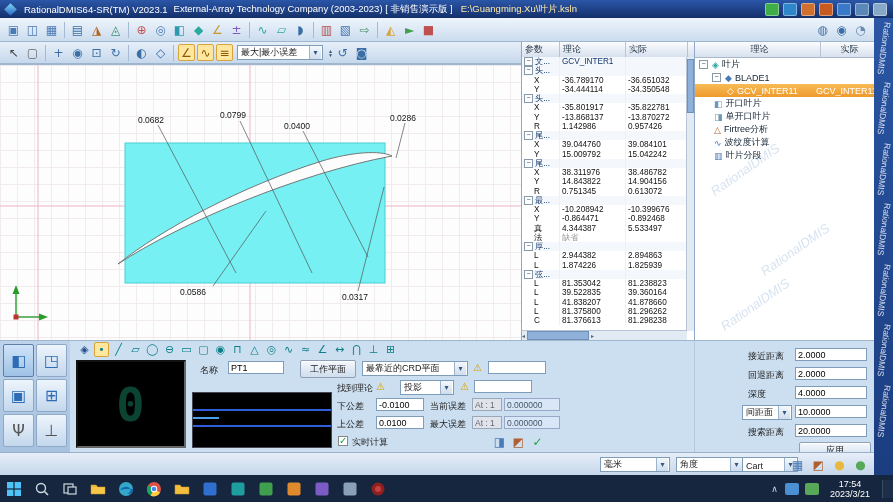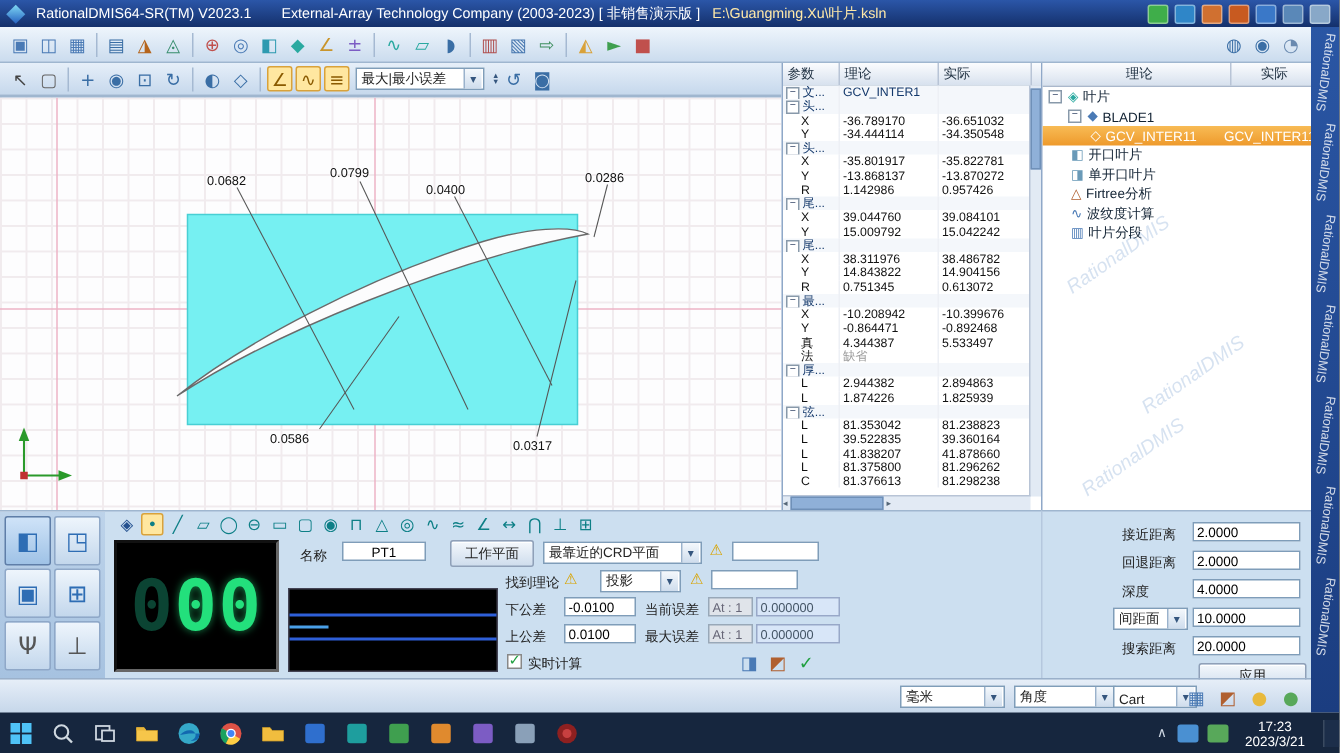--- a/index.html
+++ b/index.html
@@ -141,21 +141,21 @@
   #tray .chev{font-size:9px;margin:0 4px;color:#cfd8e4;}
 </style>
 </head>
 <body>
 
 <div id="app">
 
   <div id="titlebar">
     <span class="tb-gem"></span>
     <span>RationalDMIS64-SR(TM) V2023.1</span>
-    <span style="margin-left:20px">External-Array Technology Company (2003-2023) [ 非销售演示版 ]</span>
+    <span style="margin-left:6px">External-Array Technology Company (2003-2023) [ 非销售演示版 ]</span>
     <span class="path">E:\Guangming.Xu\叶片.ksln</span>
     <span id="tb-icons">
         <span class="tb-sq" style="background: rgb(63, 174, 74);"></span>
         <span class="tb-sq" style="background: rgb(47, 134, 200);"></span>
         <span class="tb-sq" style="background: rgb(208, 112, 48);"></span>
         <span class="tb-sq" style="background: rgb(200, 90, 32);"></span>
         <span class="tb-sq" style="background: rgb(58, 120, 200);"></span>
         <span class="tb-sq" style="background: rgb(90, 136, 184);"></span>
         <span class="tb-sq" style="background: rgb(136, 168, 200);"></span>
       </span>
@@ -513,30 +513,29 @@
       <span class="tbi" style="color: rgb(13, 127, 134);">∠</span>
       <span class="tbi" style="color: rgb(13, 127, 134);">↔</span>
       <span class="tbi" style="color: rgb(13, 127, 134);">⋂</span>
       <span class="tbi" style="color: rgb(13, 127, 134);">⊥</span>
       <span class="tbi" style="color: rgb(13, 127, 134);">⊞</span>
     </div>
 
   <div id="bottommid">
     <div id="readout">
       <span class="dim">0</span>
-      <span class="lit">00</span>
     </div>
     <div id="graph">
       <div class="gl" style="top:16px"></div>
       <div class="gl" style="top:32px"></div>
       <div class="gl2" style="top:24px"></div>
     </div>
 
     <span class="flabel" style="left:130px;top:6px">名称</span>
-    <input class="inp" style="left: 158px; top: 3px; width: 56px; text-align: center;" value="PT1">
+    <input class="inp" style="left: 158px; top: 3px; width: 56px;" value="PT1">
     <div class="btn3d" style="left:230px;top:2px;width:54px;height:16px">工作平面</div>
     <span class="combo" style="position:absolute;left:292px;top:3px;width:106px">
       <span>最靠近的CRD平面</span>
     </span>
     <span class="warn" style="left:403px;top:4px">⚠</span>
     <div class="inp" style="left:418px;top:3px;width:58px"></div>
 
     <span class="flabel" style="left:267px;top:24px">找到理论</span>
     <span class="warn" style="left:306px;top:23px">⚠</span>
     <span class="combo" style="position:absolute;left:330px;top:22px;width:54px">
@@ -695,20 +694,20 @@
             <circle cx="8" cy="8" r="6.5" fill="#8e2020"></circle>
             <circle cx="8" cy="8" r="3" fill="#c84040"></circle>
           </svg>
         </span>
       </span>
     <span id="tray">
       <span class="chev">∧</span>
       <span class="trayic" style="background:#4a90d2"></span>
       <span class="trayic" style="background:#58a85a"></span>
       <span id="clock">
-        <div>17:23</div>
+        <div>17:54</div>
         <div>2023/3/21</div>
       </span>
       <span id="notif"></span>
     </span>
   </div>
 
 </div>
 
 </body></html>

